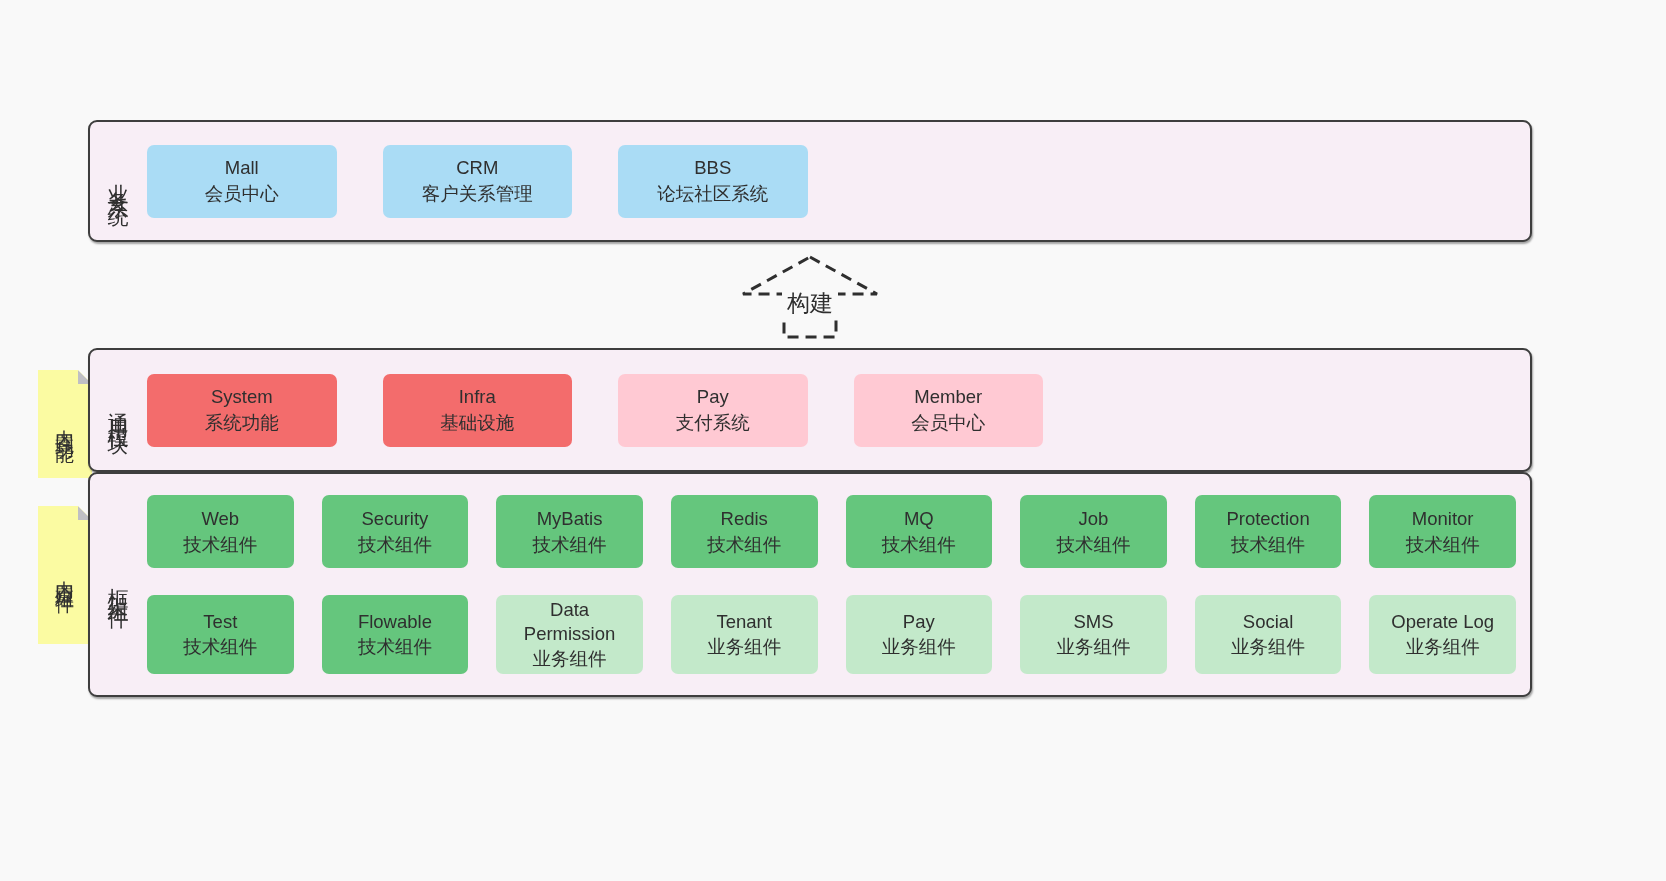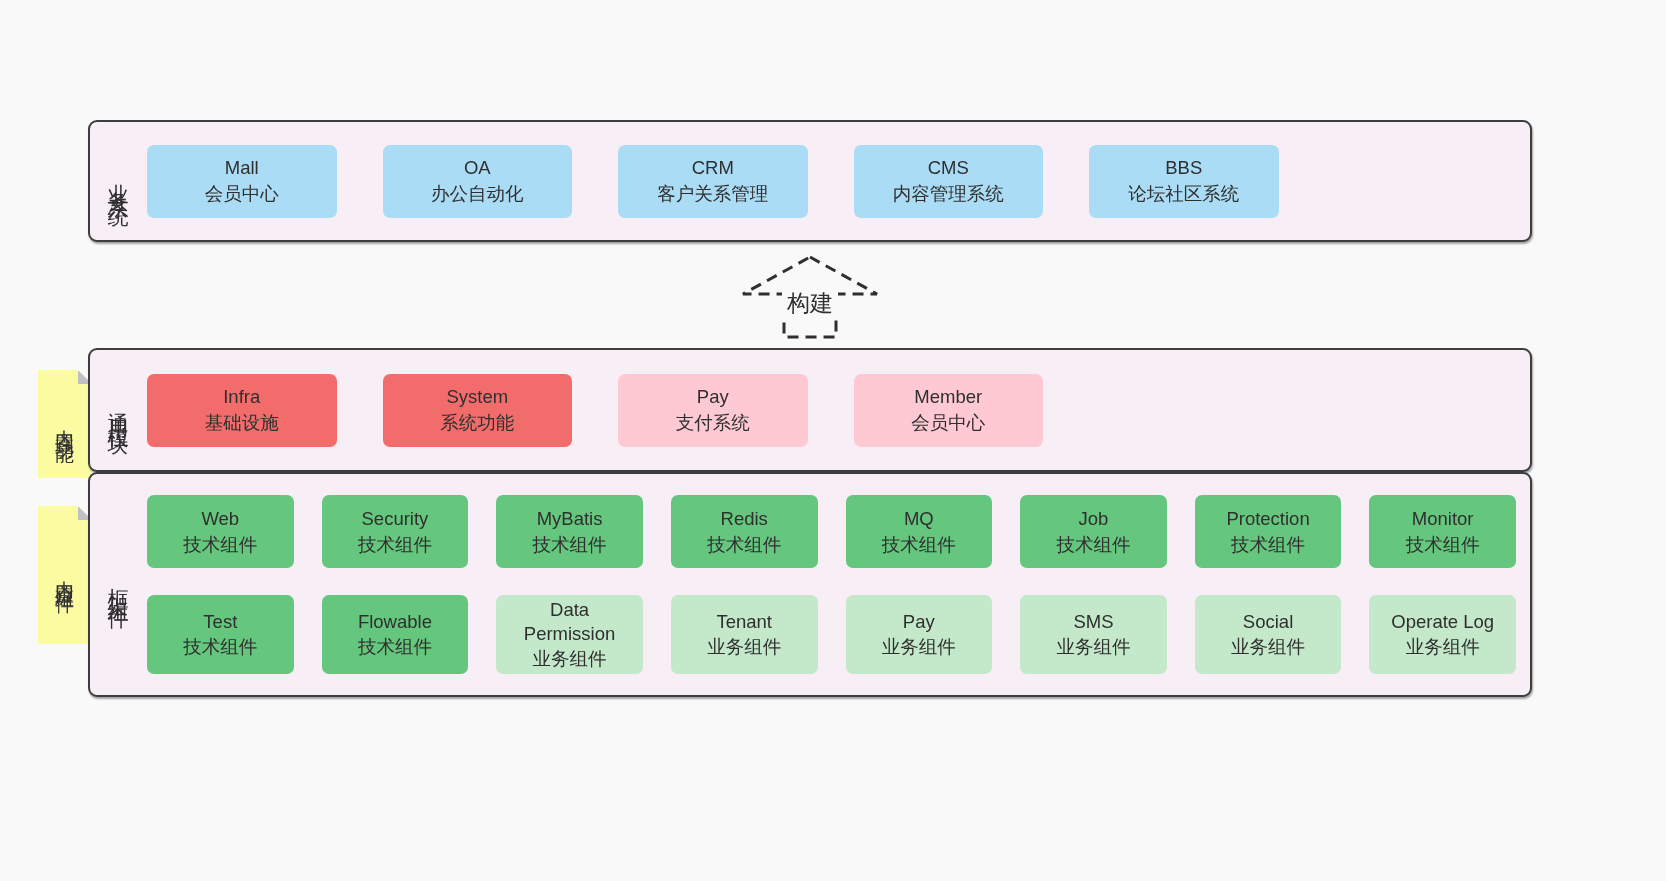--- a/index.html
+++ b/index.html
@@ -101,30 +101,22 @@
     <div class="panel h-top">
       <div class="panel-label">
         <span>业务系统</span>
       </div>
       <div class="boxes-6">
         <div class="box blue h1">
           <span class="name">Mall</span>
           <span class="desc">会员中心</span>
         </div>
         <div class="box blue h1">
-          <span class="name">OA</span>
-          <span class="desc">办公自动化</span>
-        </div>
-        <div class="box blue h1">
           <span class="name">CRM</span>
           <span class="desc">客户关系管理</span>
-        </div>
-        <div class="box blue h1">
-          <span class="name">CMS</span>
-          <span class="desc">内容管理系统</span>
         </div>
         <div class="box blue h1">
           <span class="name">BBS</span>
           <span class="desc">论坛社区系统</span>
         </div>
       </div>
     </div>
   </div>
 
   <div class="arrow-zone z1">
@@ -139,26 +131,26 @@
   <div class="section-wrap">
     <div class="sticky mid">
       <span>内置功能</span>
     </div>
     <div class="panel h-mid">
       <div class="panel-label">
         <span>通用模块</span>
       </div>
       <div class="boxes-6">
         <div class="box red h1">
+          <span class="name">System</span>
+          <span class="desc">系统功能</span>
+        </div>
+        <div class="box red h1">
           <span class="name">Infra</span>
           <span class="desc">基础设施</span>
-        </div>
-        <div class="box red h1">
-          <span class="name">System</span>
-          <span class="desc">系统功能</span>
         </div>
         <div class="box pink h1">
           <span class="name">Pay</span>
           <span class="desc">支付系统</span>
         </div>
         <div class="box pink h1">
           <span class="name">Member</span>
           <span class="desc">会员中心</span>
         </div>
       </div>

